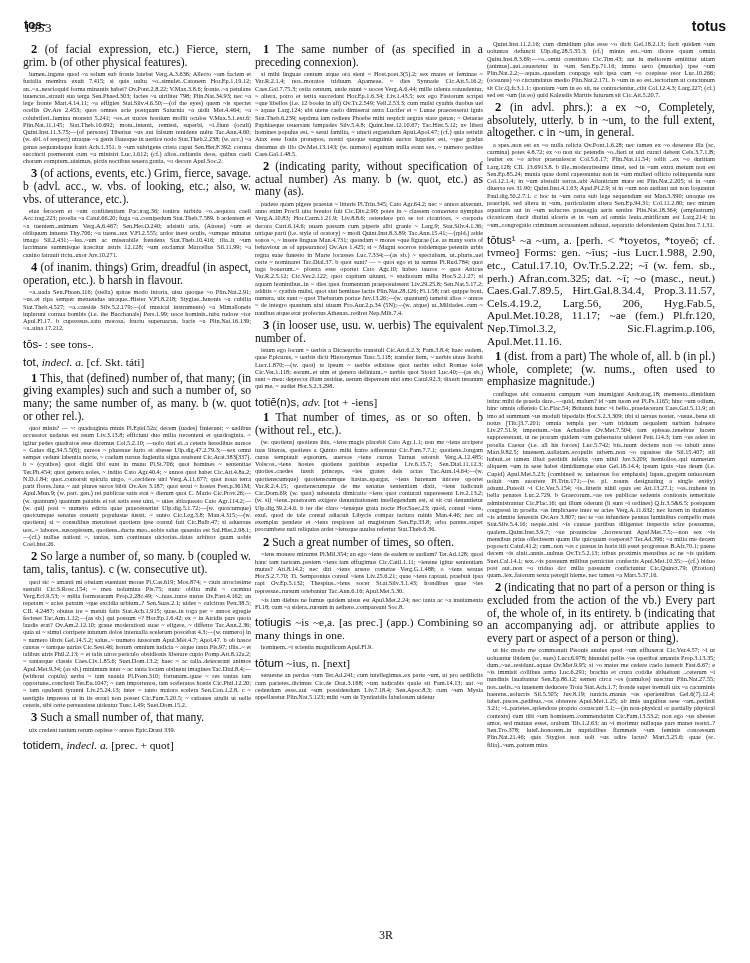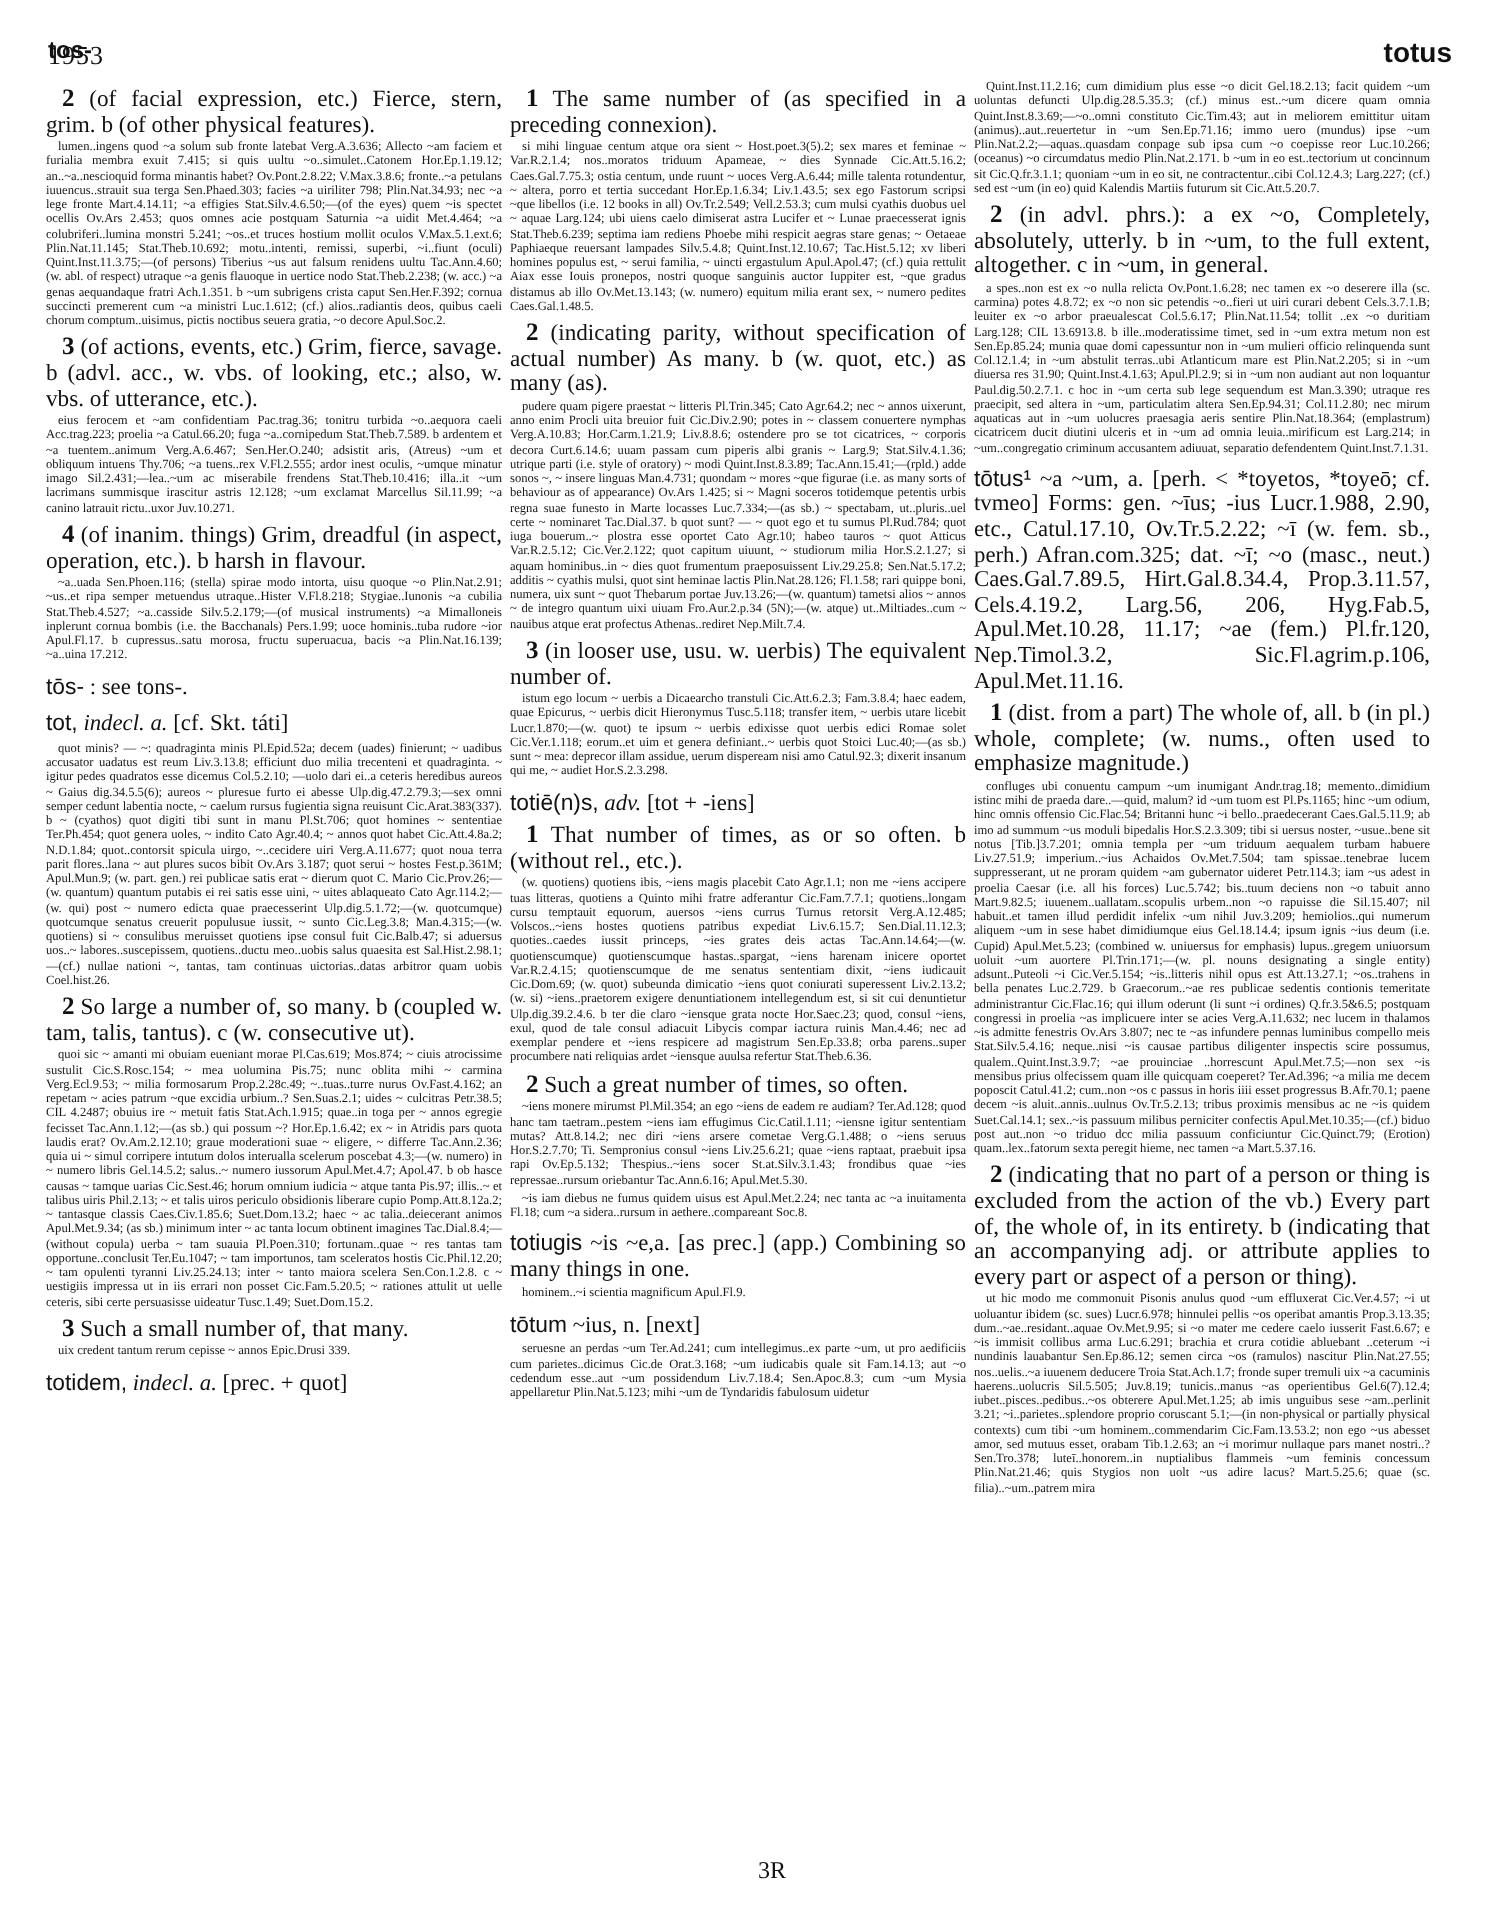--- a/index.html
+++ b/index.html
@@ -38,20 +38,21 @@
 <div class="columns">
   <div class="col">
       <p class="sense-head"><span class="num">2</span><span> (of facial expression, etc.) Fierce, stern, grim.  b (of other physical features).</span></p>
       <p class="cites">lumen..ingens quod ~a solum sub fronte latebat Verg.A.3.636; Allecto ~am faciem et furialia membra exuit 7.415; si quis uultu ~o..simulet..Catonem Hor.Ep.1.19.12; an..~a..nescioquid forma minantis habet? Ov.Pont.2.8.22; V.Max.3.8.6; fronte..~a petulans iuuencus..strauit sua terga Sen.Phaed.303; facies ~a uiriliter 798; Plin.Nat.34.93; nec ~a lege fronte Mart.4.14.11; ~a effigies Stat.Silv.4.6.50;—(of the eyes) quem ~is spectet ocellis Ov.Ars 2.453; quos omnes acie postquam Saturnia ~a uidit Met.4.464; ~a colubriferi..lumina monstri 5.241; ~os..et truces hostium mollit oculos V.Max.5.1.ext.6; Plin.Nat.11.145; Stat.Theb.10.692; motu..intenti, remissi, superbi, ~i..fiunt (oculi) Quint.Inst.11.3.75;—(of persons) Tiberius ~us aut falsum renidens uultu Tac.Ann.4.60; (w. abl. of respect) utraque ~a genis flauoque in uertice nodo Stat.Theb.2.238; (w. acc.) ~a genas aequandaque fratri Ach.1.351.  b ~um subrigens crista caput Sen.Her.F.392; cornua succincti premerent cum ~a ministri Luc.1.612; (cf.) alios..radiantis deos, quibus caeli chorum comptum..uisimus, pictis noctibus seuera gratia, ~o decore Apul.Soc.2.</p>
       <p class="sense-head"><span class="num">3</span><span> (of actions, events, etc.) Grim, fierce, savage.  b (advl. acc., w. vbs. of looking, etc.; also, w. vbs. of utterance, etc.).</span></p>
       <p class="cites">eius ferocem et ~am confidentiam Pac.trag.36; tonitru turbida ~o..aequora caeli Acc.trag.223; proelia ~a Catul.66.20; fuga ~a..cornipedum Stat.Theb.7.589.  b ardentem et ~a tuentem..animum Verg.A.6.467; Sen.Her.O.240; adsistit aris, (Atreus) ~um et obliquum intuens Thy.706; ~a tuens..rex V.Fl.2.555; ardor inest oculis, ~umque minatur imago Sil.2.431;—lea..~um ac miserabile frendens Stat.Theb.10.416; illa..it ~um lacrimans summisque irascitur astris 12.128; ~um exclamat Marcellus Sil.11.99; ~a canino latrauit rictu..uxor Juv.10.271.</p>
       <p class="sense-head"><span class="num">4</span><span> (of inanim. things) Grim, dreadful (in aspect, operation, etc.).  b harsh in flavour.</span></p>
       <p class="cites">~a..uada Sen.Phoen.116; (stella) spirae modo intorta, uisu quoque ~o Plin.Nat.2.91; ~us..et ripa semper metuendus utraque..Hister V.Fl.8.218; Stygiae..Iunonis ~a cubilia Stat.Theb.4.527; ~a..casside Silv.5.2.179;—(of musical instruments) ~a Mimalloneis inplerunt cornua bombis (i.e. the Bacchanals) Pers.1.99; uoce hominis..tuba rudore ~ior Apul.Fl.17.  b cupressus..satu morosa, fructu superuacua, bacis ~a Plin.Nat.16.139; ~a..uina 17.212.</p>
       <p class="entry-head"><span class="hw">tōs-</span><span> : see tons-.</span></p>
       <p class="entry-head"><span class="hw">tot,</span><span class="gram"> indecl. a.</span><span> [cf. Skt. táti]</span></p>
+      <p class="sense-head"><span class="num">1</span><span> This, that (defined) number of, that many; (in giving examples) such and such a number of, so many; the same number of, as many.  b (w. quot or other rel.).</span></p>
       <p class="cites">quot minis? — ~: quadraginta minis Pl.Epid.52a; decem (uades) finierunt; ~ uadibus accusator uadatus est reum Liv.3.13.8; efficiunt duo milia trecenteni et quadraginta. ~ igitur pedes quadratos esse dicemus Col.5.2.10; —uolo dari ei..a ceteris heredibus aureos ~ Gaius dig.34.5.5(6); aureos ~ pluresue furto ei abesse Ulp.dig.47.2.79.3;—sex omni semper cedunt labentia nocte, ~ caelum rursus fugientia signa reuisunt Cic.Arat.383(337).  b ~ (cyathos) quot digiti tibi sunt in manu Pl.St.706; quot homines ~ sententiae Ter.Ph.454; quot genera uoles, ~ indito Cato Agr.40.4; ~ annos quot habet Cic.Att.4.8a.2; N.D.1.84; quot..contorsit spicula uirgo, ~..cecidere uiri Verg.A.11.677; quot noua terra parit flores..lana ~ aut plures sucos bibit Ov.Ars 3.187; quot serui ~ hostes Fest.p.361M; Apul.Mun.9; (w. part. gen.) rei publicae satis erat ~ dierum quot C. Mario Cic.Prov.26;—(w. quantum) quantum putabis ei rei satis esse uini, ~ uites ablaqueato Cato Agr.114.2;—(w. qui) post ~ numero edicta quae praecesserint Ulp.dig.5.1.72;—(w. quotcumque) quotcumque senatus creuerit populusue iussit, ~ sunto Cic.Leg.3.8; Man.4.315;—(w. quotiens) si ~ consulibus meruisset quotiens ipse consul fuit Cic.Balb.47; si aduersus uos..~ labores..suscepissem, quotiens..ductu meo..uobis salus quaesita est Sal.Hist.2.98.1;—(cf.) nullae nationi ~, tantas, tam continuas uictorias..datas arbitror quam uobis Coel.hist.26.</p>
       <p class="sense-head"><span class="num">2</span><span> So large a number of, so many.  b (coupled w. tam, talis, tantus).  c (w. consecutive ut).</span></p>
       <p class="cites">quoi sic ~ amanti mi obuiam eueniant morae Pl.Cas.619; Mos.874; ~ ciuis atrocissime sustulit Cic.S.Rosc.154; ~ mea uolumina Pis.75; nunc oblita mihi ~ carmina Verg.Ecl.9.53; ~ milia formosarum Prop.2.28c.49; ~..tuas..turre nurus Ov.Fast.4.162; an repetam ~ acies patrum ~que excidia urbium..? Sen.Suas.2.1; uides ~ culcitras Petr.38.5; CIL 4.2487; obuius ire ~ metuit fatis Stat.Ach.1.915; quae..in toga per ~ annos egregie fecisset Tac.Ann.1.12;—(as sb.) qui possum ~? Hor.Ep.1.6.42; ex ~ in Atridis pars quota laudis erat? Ov.Am.2.12.10; graue moderationi suae ~ eligere, ~ differre Tac.Ann.2.36; quia ui ~ simul corripere intutum dolos interualla scelerum poscebat 4.3;—(w. numero) in ~ numero libris Gel.14.5.2; salus..~ numero iussorum Apul.Met.4.7; Apol.47.  b ob hasce causas ~ tamque uarias Cic.Sest.46; horum omnium iudicia ~ atque tanta Pis.97; illis..~ et talibus uiris Phil.2.13; ~ et talis uiros periculo obsidionis liberare cupio Pomp.Att.8.12a.2; ~ tantasque classis Caes.Civ.1.85.6; Suet.Dom.13.2; haec ~ ac talia..deiecerant animos Apul.Met.9.34; (as sb.) minimum inter ~ ac tanta locum obtinent imagines Tac.Dial.8.4;—(without copula) uerba ~ tam suauia Pl.Poen.310; fortunam..quae ~ res tantas tam opportune..conclusit Ter.Eu.1047; ~ tam importunos, tam sceleratos hostis Cic.Phil.12.20; ~ tam opulenti tyranni Liv.25.24.13; inter ~ tanto maiora scelera Sen.Con.1.2.8.  c ~ uestigiis impressa ut in iis errari non posset Cic.Fam.5.20.5; ~ rationes attulit ut uelle ceteris, sibi certe persuasisse uideatur Tusc.1.49; Suet.Dom.15.2.</p>
       <p class="sense-head"><span class="num">3</span><span> Such a small number of, that many.</span></p>
       <p class="cites">uix credent tantum rerum cepisse ~ annos Epic.Drusi 339.</p>
       <p class="entry-head"><span class="hw">totidem,</span><span class="gram"> indecl. a.</span><span> [prec. + quot]</span></p>
     </div>
   <div class="col">
       <p class="sense-head"><span class="num">1</span><span> The same number of (as specified in a preceding connexion).</span></p>
       <p class="cites">si mihi linguae centum atque ora sient ~ Host.poet.3(5).2; sex mares et feminae ~ Var.R.2.1.4; nos..moratos triduum Apameae, ~ dies Synnade Cic.Att.5.16.2; Caes.Gal.7.75.3; ostia centum, unde ruunt ~ uoces Verg.A.6.44; mille talenta rotundentur, ~ altera, porro et tertia succedant Hor.Ep.1.6.34; Liv.1.43.5; sex ego Fastorum scripsi ~que libellos (i.e. 12 books in all) Ov.Tr.2.549; Vell.2.53.3; cum mulsi cyathis duobus uel ~ aquae Larg.124; ubi uiens caelo dimiserat astra Lucifer et ~ Lunae praecesserat ignis Stat.Theb.6.239; septima iam rediens Phoebe mihi respicit aegras stare genas; ~ Oetaeae Paphiaeque reuersant lampades Silv.5.4.8; Quint.Inst.12.10.67; Tac.Hist.5.12; xv liberi homines populus est, ~ serui familia, ~ uincti ergastulum Apul.Apol.47; (cf.) quia rettulit Aiax esse Iouis pronepos, nostri quoque sanguinis auctor Iuppiter est, ~que gradus distamus ab illo Ov.Met.13.143; (w. numero) equitum milia erant sex, ~ numero pedites Caes.Gal.1.48.5.</p>

